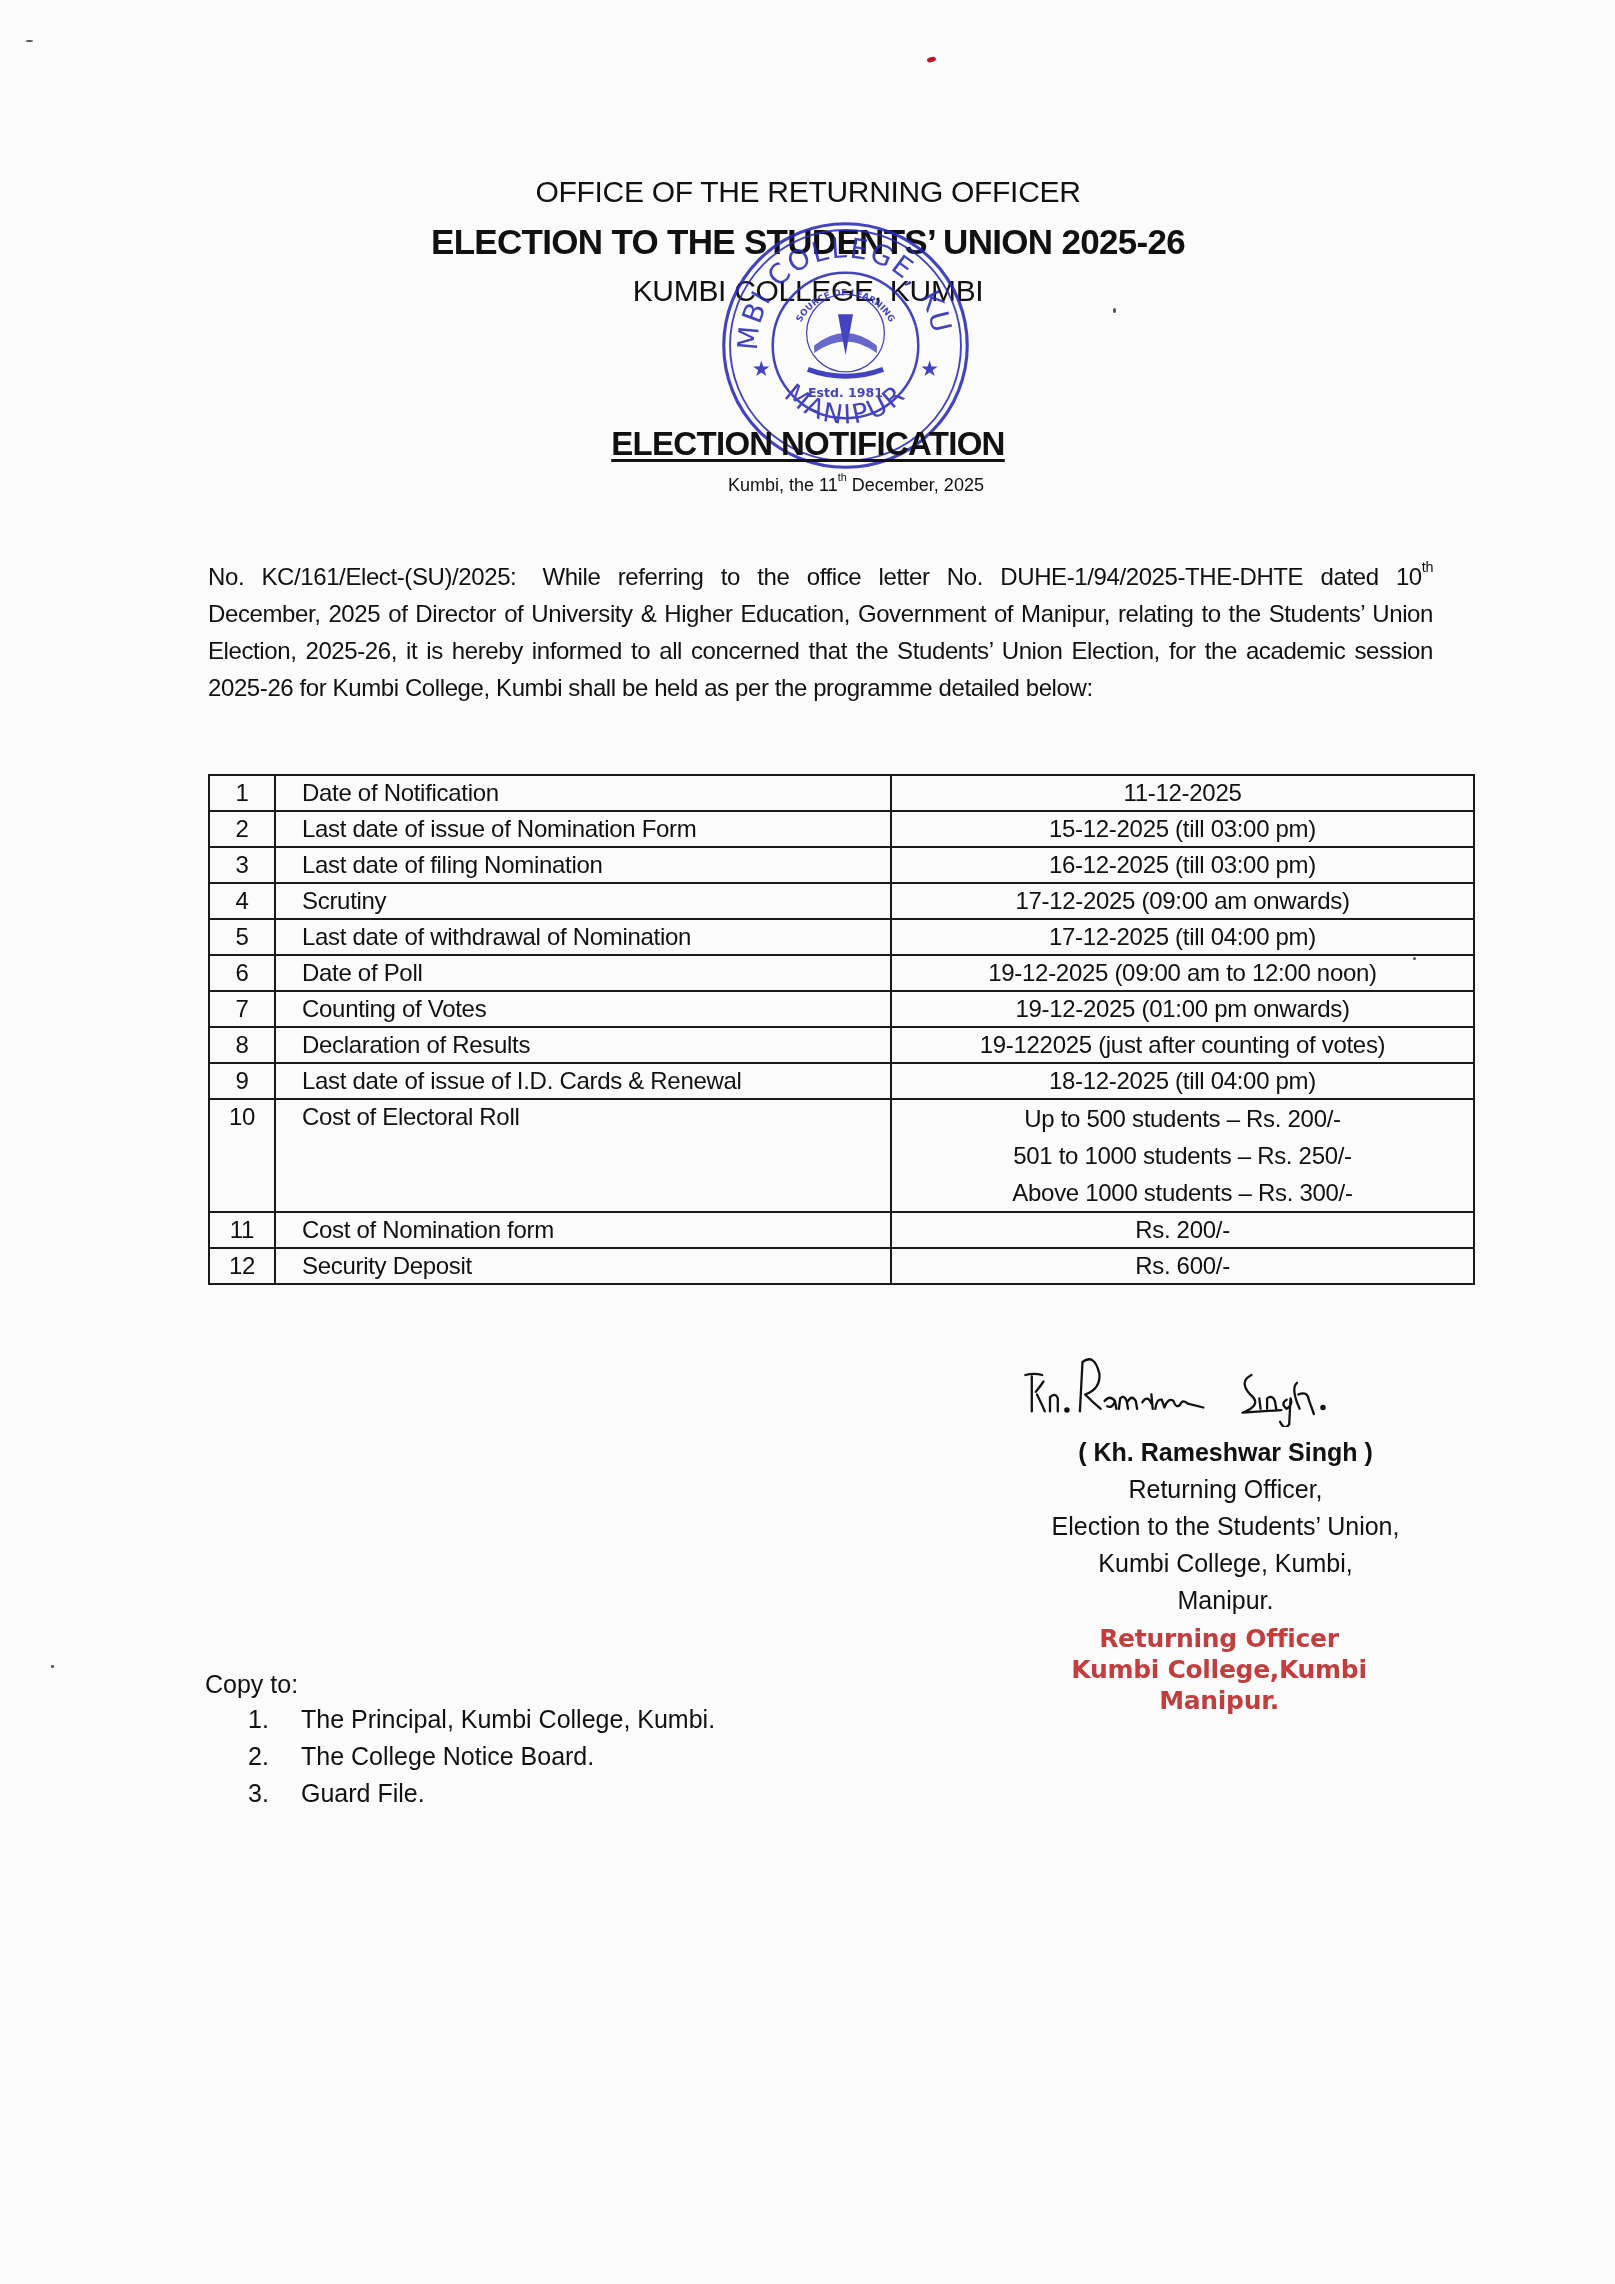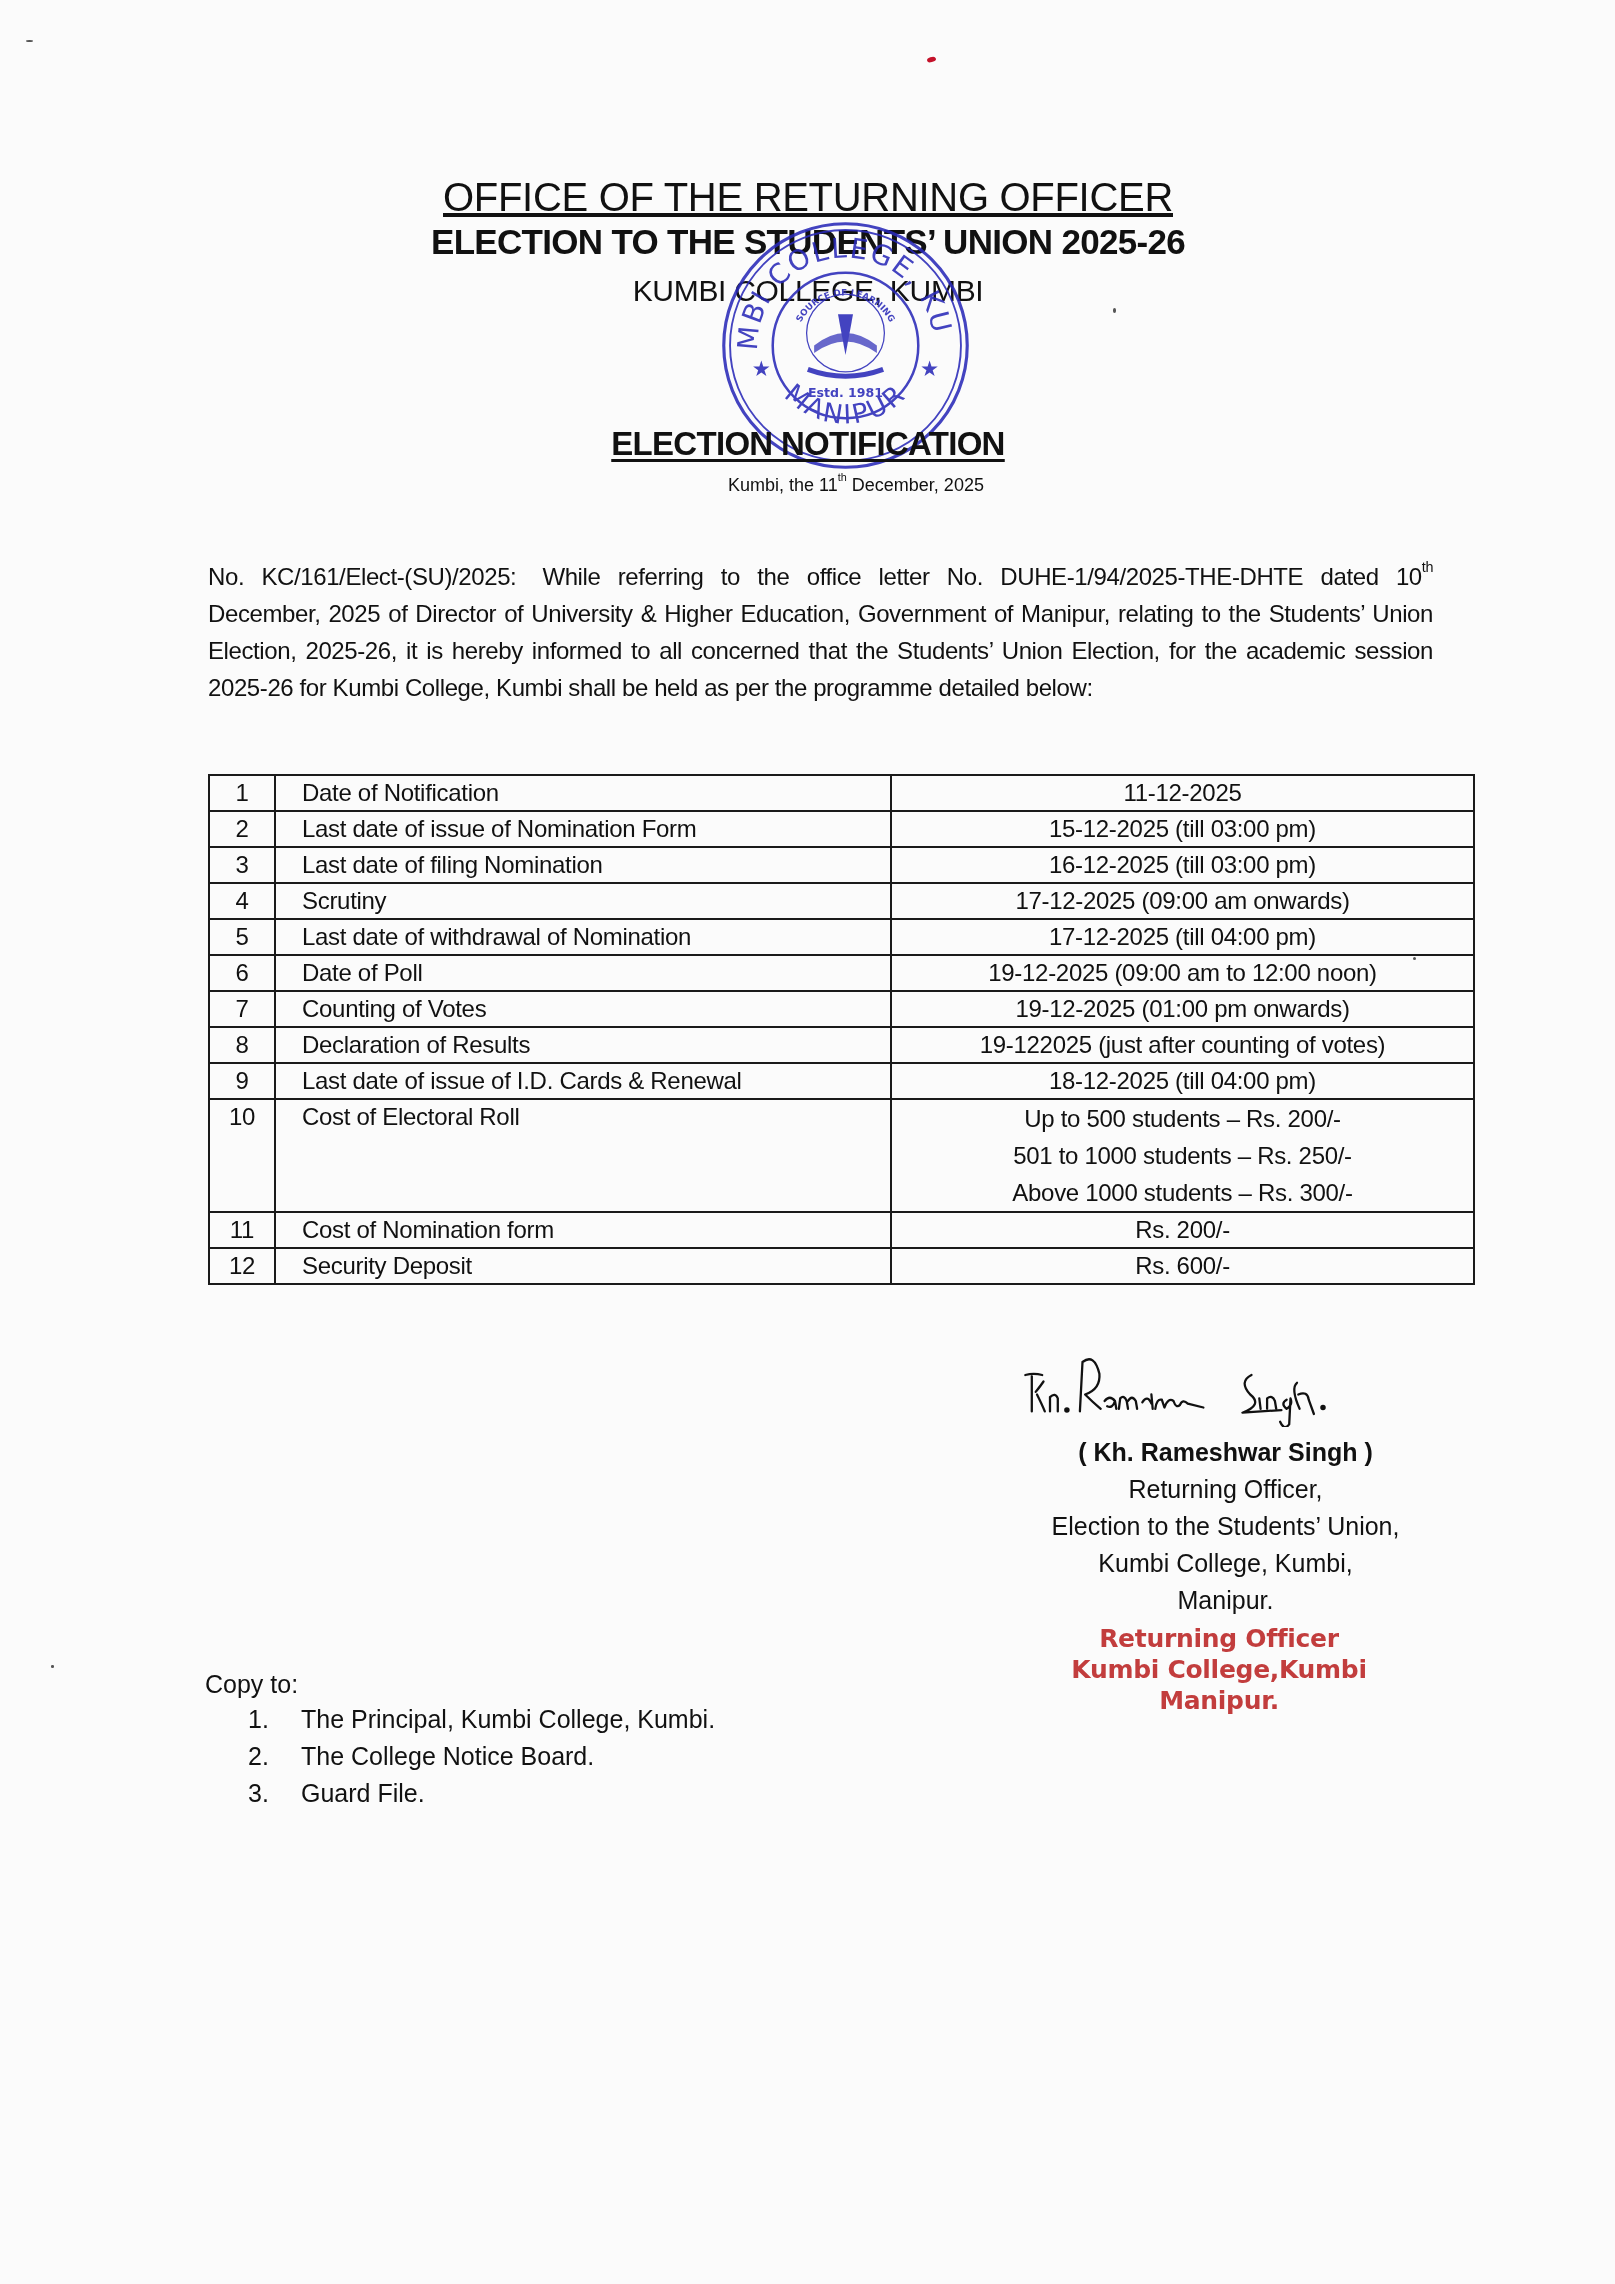--- a/index.html
+++ b/index.html
@@ -8,21 +8,21 @@
     background: #fbfbfb;
     position: relative;
     overflow: hidden;
     font-family: "Liberation Sans", "DejaVu Sans", sans-serif;
     color: #111;
   }
   .abs { position: absolute; }
   .center { text-align: center; }
 
   
-  .hdr-office { left: 0; width: 1616px; top: 175px; font-size: 40px; letter-spacing: -0.3px; text-decoration: underline; }
+  .hdr-office { left: 0; width: 1616px; top: 175px; font-size: 30px; letter-spacing: -0.3px; }
   .hdr-election { left: 0; width: 1616px; top: 222px; font-size: 35px; font-weight: bold; letter-spacing: -0.7px; }
   .hdr-college { left: 0; width: 1616px; top: 274px; font-size: 30px; letter-spacing: -0.3px; }
   .hdr-notif { left: 0; width: 1616px; top: 425px; font-size: 33px; font-weight: bold; letter-spacing: -0.7px; }
   .hdr-notif span { text-decoration: underline; text-decoration-thickness: 3.3px; text-underline-offset: 3.9px; }
   .hdr-date { left: 0; width: 1616px; top: 475px; font-size: 18px; margin-left: 48px; }
   sup { font-size: 0.6em; line-height: 0; position: relative; top: -0.25em; vertical-align: super; }
 
   
   .stamp { left: 720px; top: 220px; width: 251px; height: 251px; pointer-events: none; opacity: 0.88; }
 

